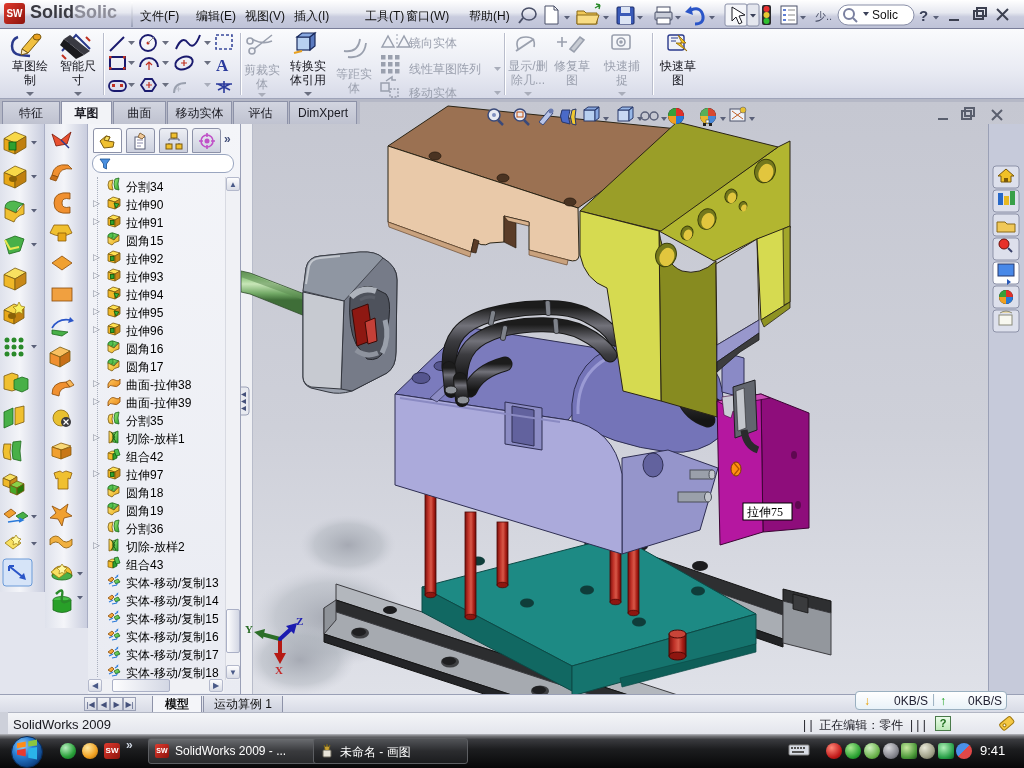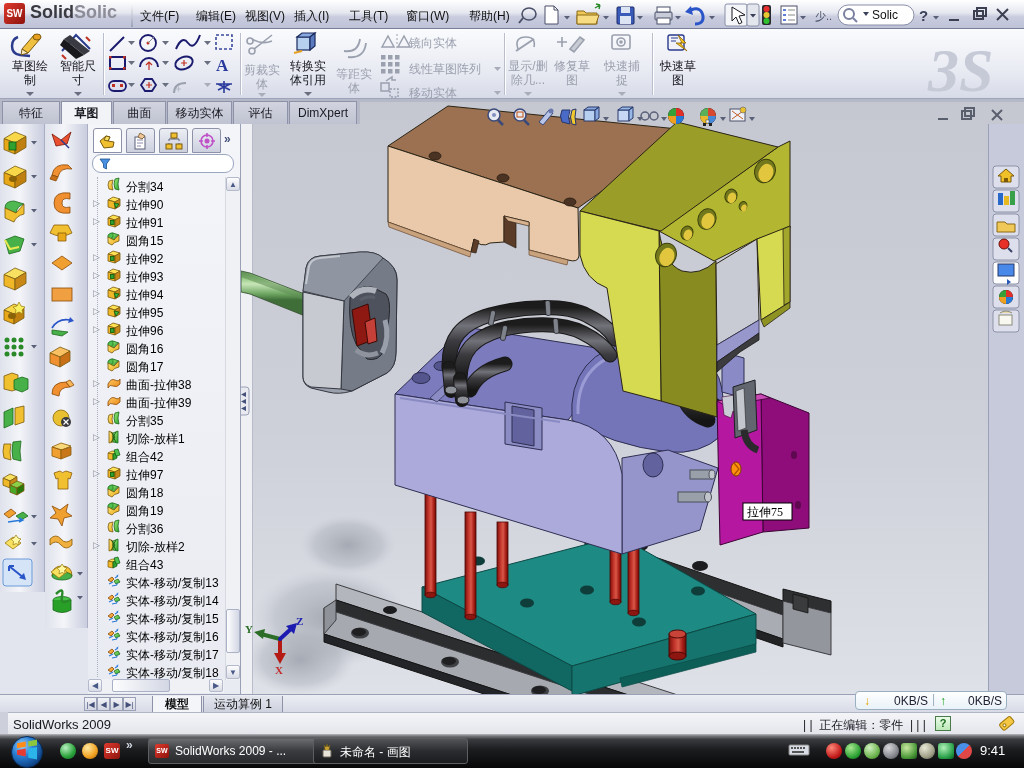--- a/index.html
+++ b/index.html
@@ -132,21 +132,21 @@
   </svg>
 
   <div id="titlebar">
     <div id="swlogo">SW</div>
     <div id="swtext">Solid<span>Solic</span></div>
     <div id="mbar-div"></div>
     <div class="menuitem" style="left:140px;">文件(F)</div>
     <div class="menuitem" style="left:196px;">编辑(E)</div>
     <div class="menuitem" style="left:245px;">视图(V)</div>
     <div class="menuitem" style="left:294px;">插入(I)</div>
-    <div class="menuitem" style="left:349px;text-align:right;">工具(T)</div>
+    <div class="menuitem" style="left:365px;text-align:right;">工具(T)</div>
     <div class="menuitem" style="left:406px;">窗口(W)</div>
     <div class="menuitem" style="left:469px;">帮助(H)</div>
     <svg id="stdicons" style="left:515px; top:2px;" width="509" height="26" viewBox="0 0 509 26">
 <ellipse cx="14" cy="12" rx="7" ry="6" fill="none" stroke="#4a5068" stroke-width="1.6"></ellipse>
         <path d="M8,16 l-4,5" stroke="#4a5068" stroke-width="2"></path>
 <path d="M30,4 l9,0 l4,4 l0,14 l-13,0 Z" fill="#fff" stroke="#4a5068"></path>
         <path d="M39,4 l0,4 l4,0" fill="none" stroke="#4a5068"></path>
 <path d="M49,14 l6,0 l-3,3.5 Z" fill="#5a6078"></path>
 <path d="M62,9 l7,0 l2,2 l11,0 l0,11 l-20,0 Z" fill="#f0c858" stroke="#8a6a18"></path>
         <path d="M62,13 l22,0 l-3,9 l-19,0 Z" fill="#f8dc84" stroke="#8a6a18"></path>
@@ -190,21 +190,20 @@
 <g stroke="#3c4050" stroke-width="2" fill="none">
 <line x1="434" y1="18" x2="444" y2="18"></line>
 <rect x="459" y="9" width="9" height="8"></rect>
           <rect x="462" y="6" width="9" height="8"></rect>
 <path d="M482,7 l11,11 m0,-11 l-11,11"></path>
 </g>
 </svg>
   </div>
 
   <div id="cmdbar">
-    <div id="dswm">3S</div>
     <svg id="cmdicons" style="left:0; top:0;" width="760" height="70" viewBox="0 0 760 70">
 <g>
 <path d="M18,8 q-6,2 -6,9 q0,8 8,9 l10,1" fill="none" stroke="#2a3a8c" stroke-width="2.5"></path>
 <path d="M22,20 L34,6 L40,10 L28,24 Z" fill="#f0c040" stroke="#7a5a10"></path>
 <path d="M22,20 L28,24 L21,26 Z" fill="#f8e8c0" stroke="#7a5a10"></path>
 <ellipse cx="37" cy="8" rx="4" ry="3" fill="#e8a020" stroke="#7a5a10"></ellipse>
 </g>
 <text x="30" y="41" font-size="12" fill="#16161e" text-anchor="middle">草图绘</text>
 <text x="30" y="55" font-size="12" fill="#16161e" text-anchor="middle">制</text>
 <path d="M26,63 l8,0 l-4,4 Z" fill="#6a6f80"></path>

